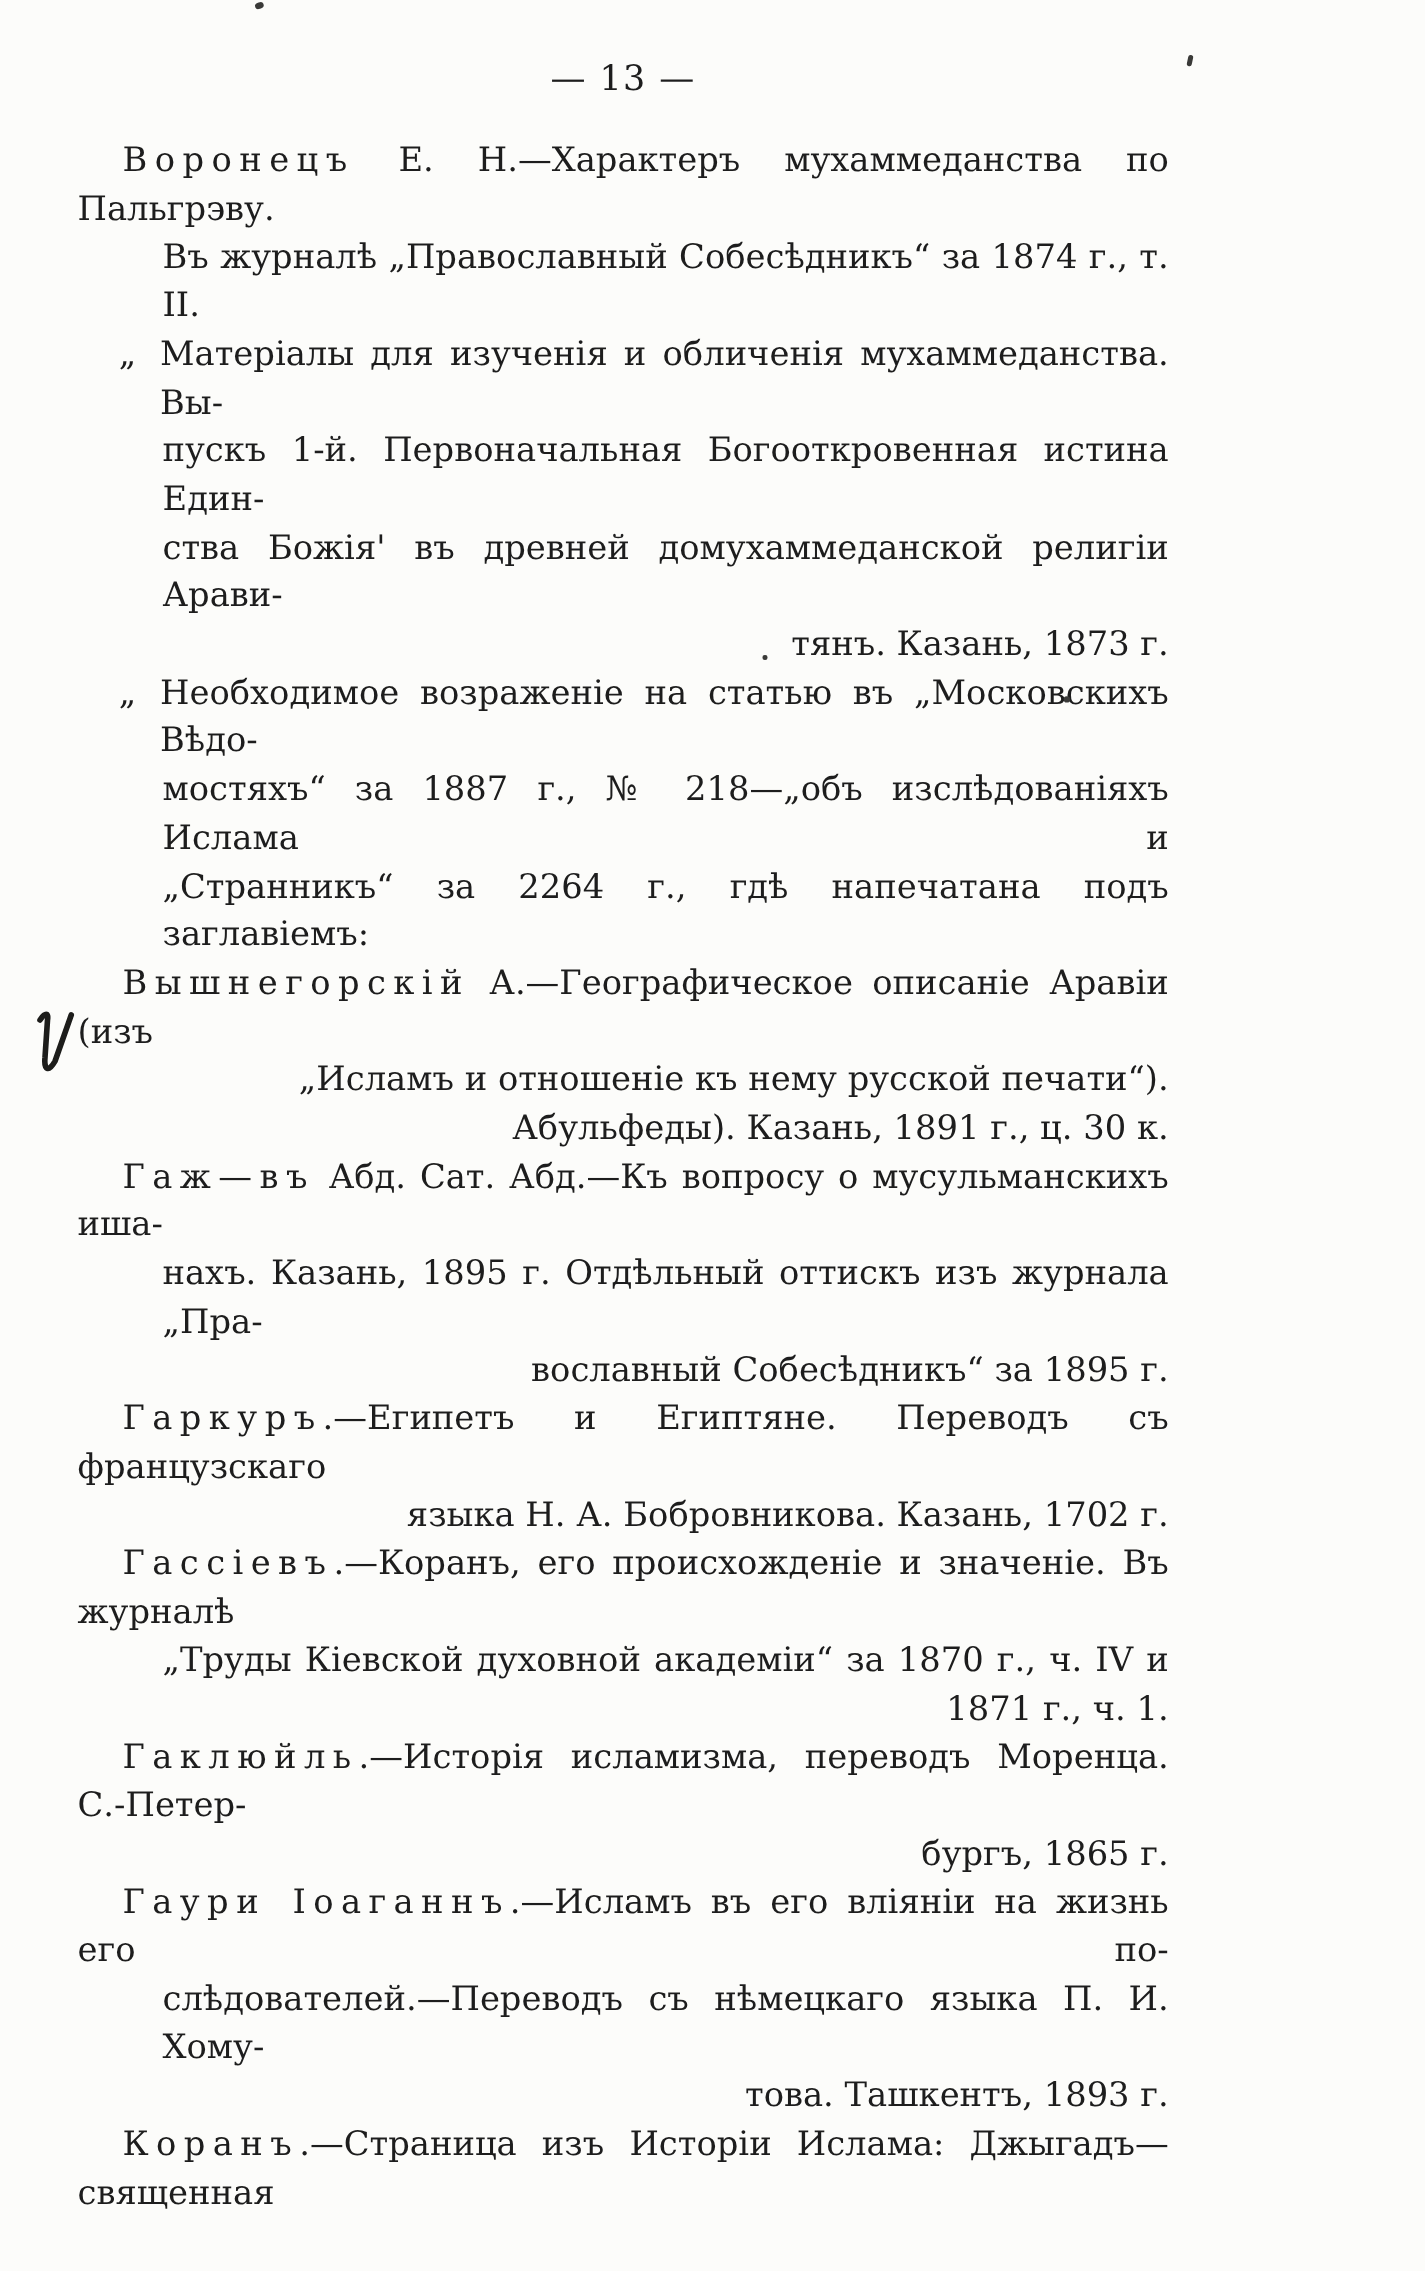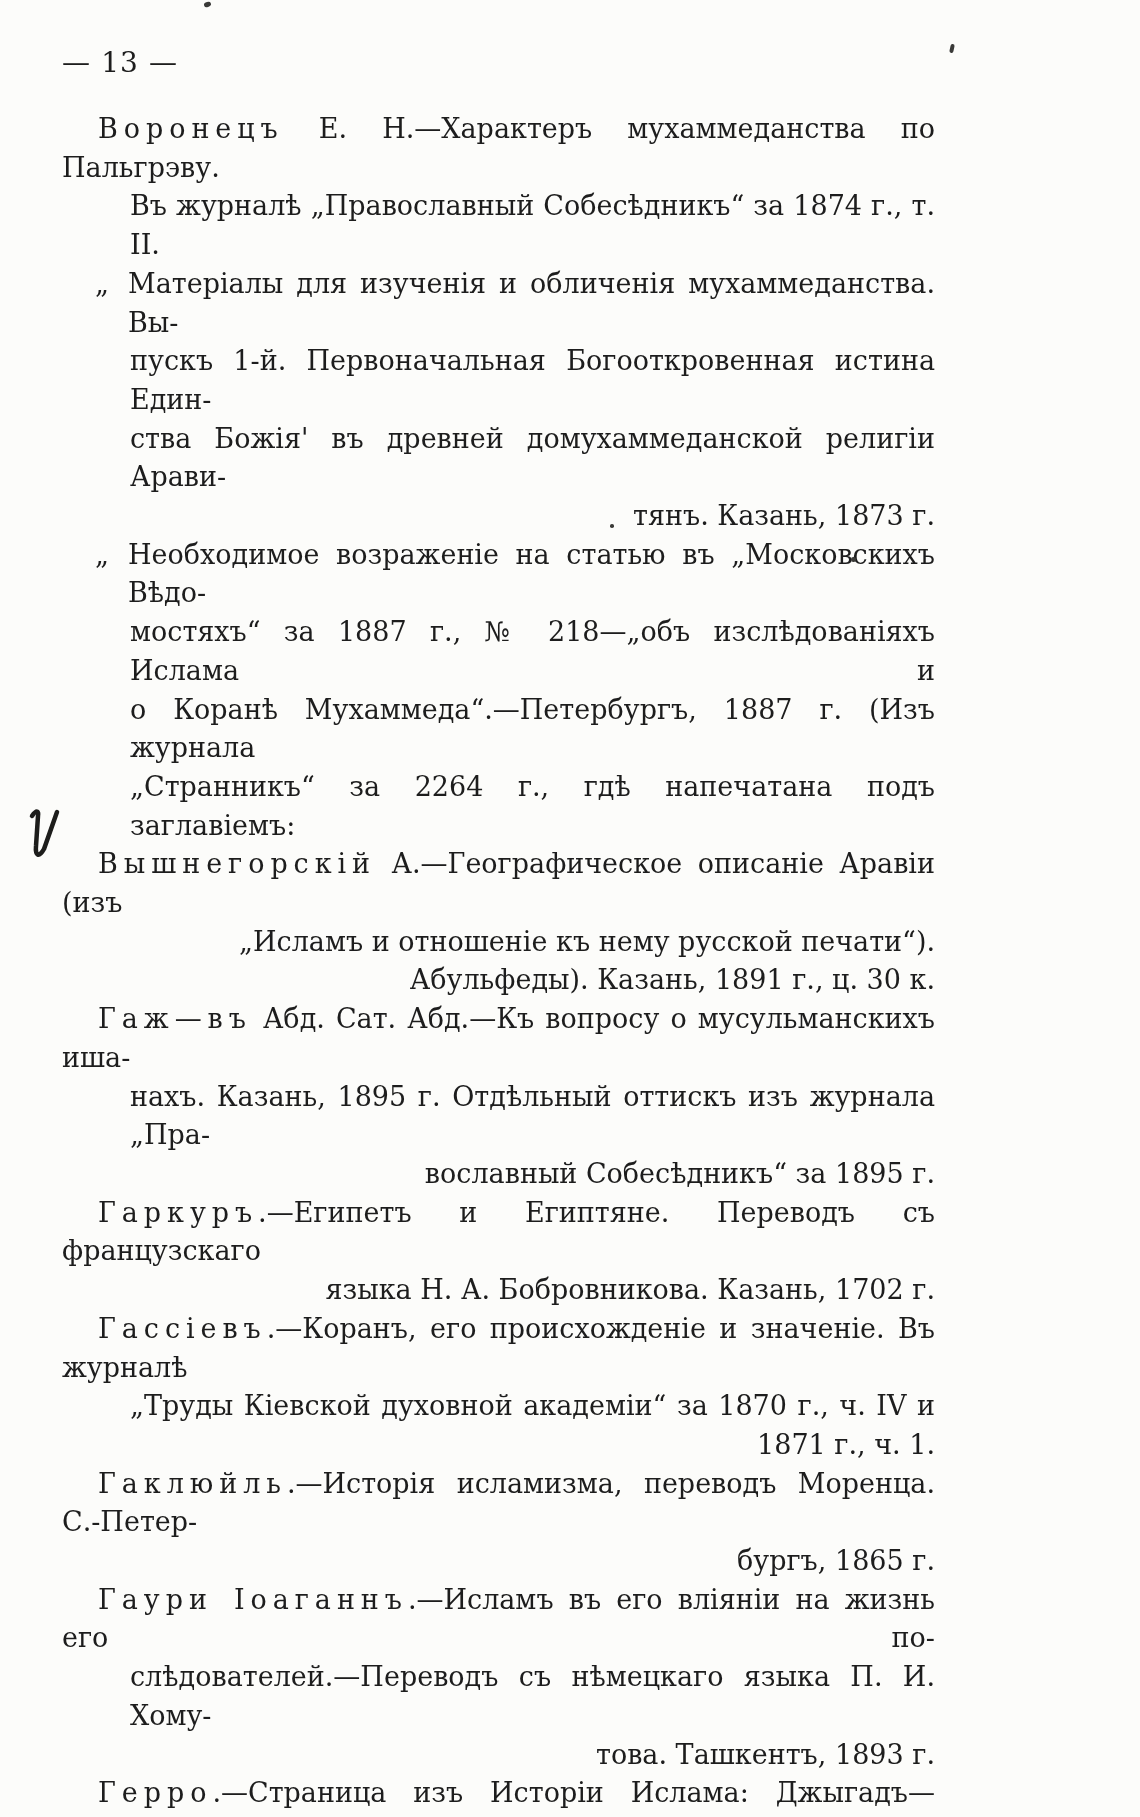--- a/index.html
+++ b/index.html
@@ -7,20 +7,21 @@
     position:relative;
     width:1140px;height:1817px;
     margin:0 auto;
     background:#fcfcfa;
     color:#1d1d1d;
     font-family:"DejaVu Serif","Liberation Serif",serif;
     overflow:hidden;
   }
   .page-number{
     position:absolute;top:46px;left:62px;width:873px;
+    text-align:center;
     font-size:28px;
     letter-spacing:0.04em;
     white-space:pre;
   }
   .bib{
     position:absolute;top:110px;left:62px;width:873px;
     font-size:27px;
     line-height:38.7px;
   }
   .bl{position:relative;text-align:right;white-space:normal;}
@@ -46,39 +47,38 @@
 
   <div class="bib" id="bib">
       <div class="bl first j"><span class="author">Воронецъ</span> Е. Н.—Характеръ мухаммеданства по Пальгрэву.</div>
       <div class="bl cont j">Въ журналѣ „Православный Собесѣдникъ“ за 1874 г., т. II.</div>
       <div class="bl ditto j"><span class="ditto-mark">„</span>Матеріалы для изученія и обличенія мухаммеданства. Вы-</div>
       <div class="bl cont j">пускъ 1-й. Первоначальная Богооткровенная истина Един-</div>
       <div class="bl cont j">ства Божія' въ древней домухаммеданской религіи Арави-</div>
       <div class="bl cont">тянъ. Казань, 1873 г.</div>
       <div class="bl ditto j"><span class="ditto-mark">„</span>Необходимое возраженіе на статью въ „Московскихъ Вѣдо-</div>
       <div class="bl cont j">мостяхъ“ за 1887 г., № 218—„объ изслѣдованіяхъ Ислама и</div>
-      <div class="bl cont j">о Коранѣ Мухаммеда“.—Петербургъ, 1887 г. (Изъ журнала</div>
       <div class="bl cont j">„Странникъ“ за 2264 г., гдѣ напечатана подъ заглавіемъ:</div>
       <div class="bl first j"><span class="author">Вышнегорскій</span> А.—Географическое описаніе Аравіи (изъ</div>
       <div class="bl cont">„Исламъ и отношеніе къ нему русской печати“).</div>
       <div class="bl cont">Абульфеды). Казань, 1891 г., ц. 30 к.</div>
       <div class="bl first j"><span class="author">Гаж—въ</span> Абд. Сат. Абд.—Къ вопросу о мусульманскихъ иша-</div>
       <div class="bl cont j">нахъ. Казань, 1895 г. Отдѣльный оттискъ изъ журнала „Пра-</div>
       <div class="bl cont">вославный Собесѣдникъ“ за 1895 г.</div>
       <div class="bl first j"><span class="author">Гаркуръ</span>.—Египетъ и Египтяне. Переводъ съ французскаго</div>
       <div class="bl cont">языка Н. А. Бобровникова. Казань, 1702 г.</div>
       <div class="bl first j"><span class="author">Гассіевъ</span>.—Коранъ, его происхожденіе и значеніе. Въ журналѣ</div>
       <div class="bl cont j">„Труды Кіевской духовной академіи“ за 1870 г., ч. IV и</div>
       <div class="bl cont">1871 г., ч. 1.</div>
       <div class="bl first j"><span class="author">Гаклюйль</span>.—Исторія исламизма, переводъ Моренца. С.-Петер-</div>
       <div class="bl cont">бургъ, 1865 г.</div>
       <div class="bl first j"><span class="author">Гаури Іоаганнъ</span>.—Исламъ въ его вліяніи на жизнь его по-</div>
       <div class="bl cont j">слѣдователей.—Переводъ съ нѣмецкаго языка П. И. Хому-</div>
       <div class="bl cont">това. Ташкентъ, 1893 г.</div>
-      <div class="bl first j"><span class="author">Герро</span>.—Страница изъ Исторіи Ислама: Джыгадъ—священная</div>
+      <div class="bl first j"><span class="author">Коранъ</span>.—Страница изъ Исторіи Ислама: Джыгадъ—священная</div>
     </div>
 
   <span class="checkmark">
     <svg width="36" height="58" viewBox="0 0 36 58" aria-hidden="true">
       <path d="M6 10 C10 4 13 4 12 10 L10 40 C9 50 13 52 18 43 L31 6" fill="none" stroke="#1d1d1b" stroke-width="4.5" stroke-linecap="round"></path>
     </svg>
   </span>
 
   <span class="speck s1"></span>
   <span class="speck s2"></span>

